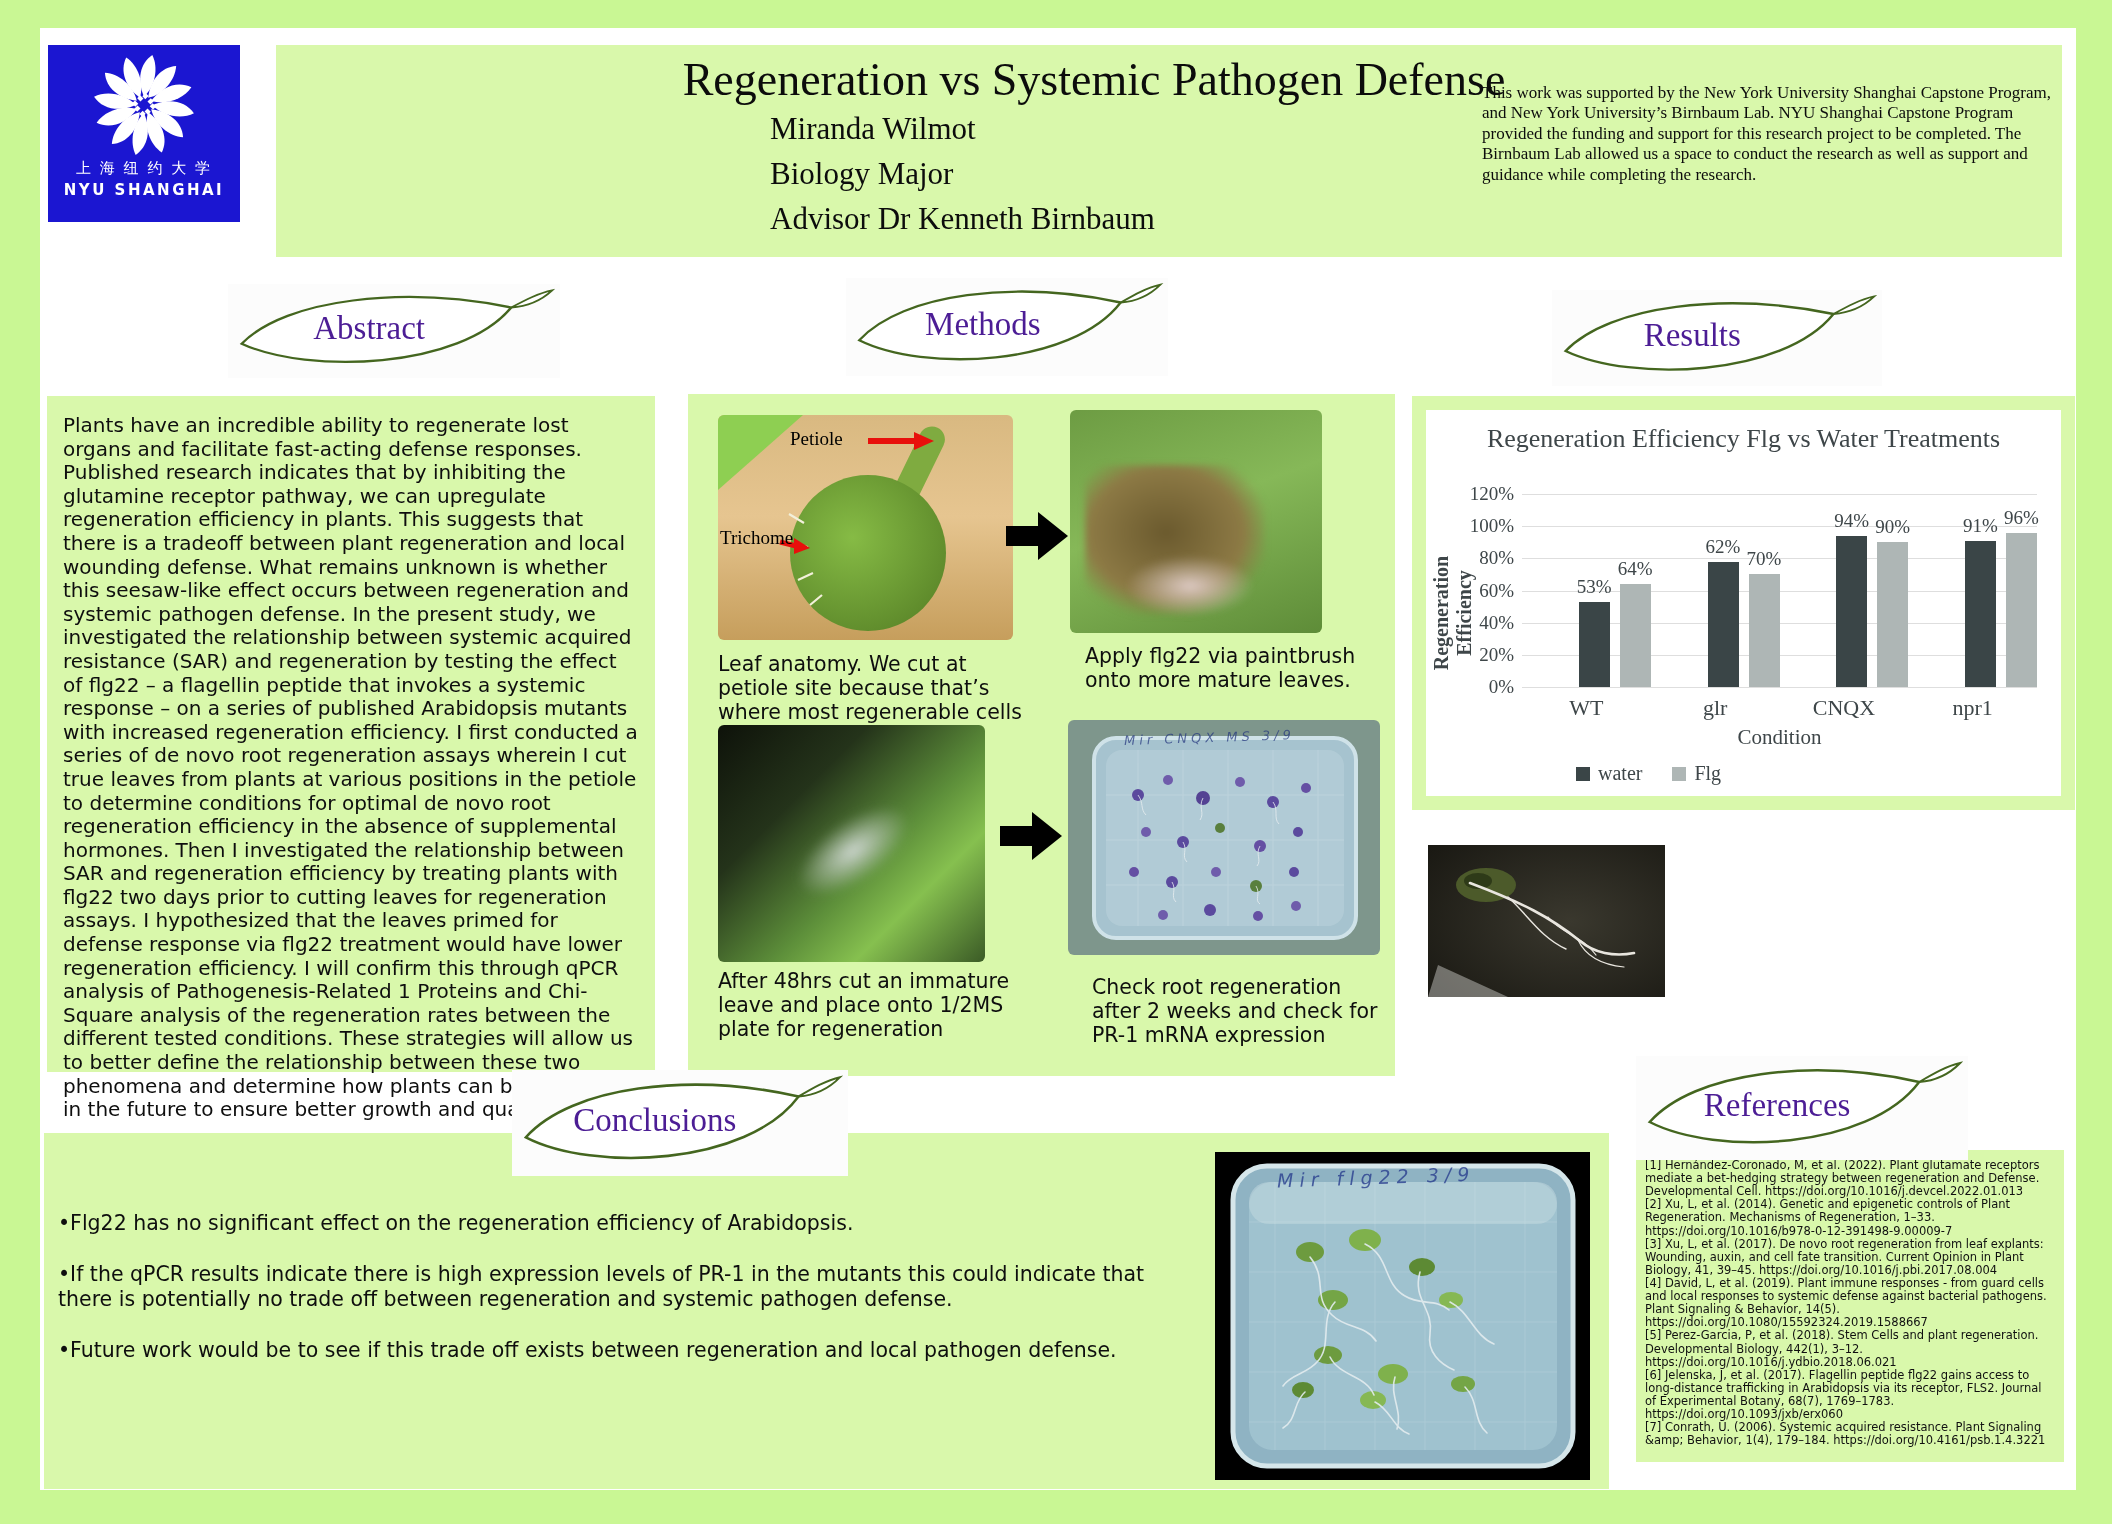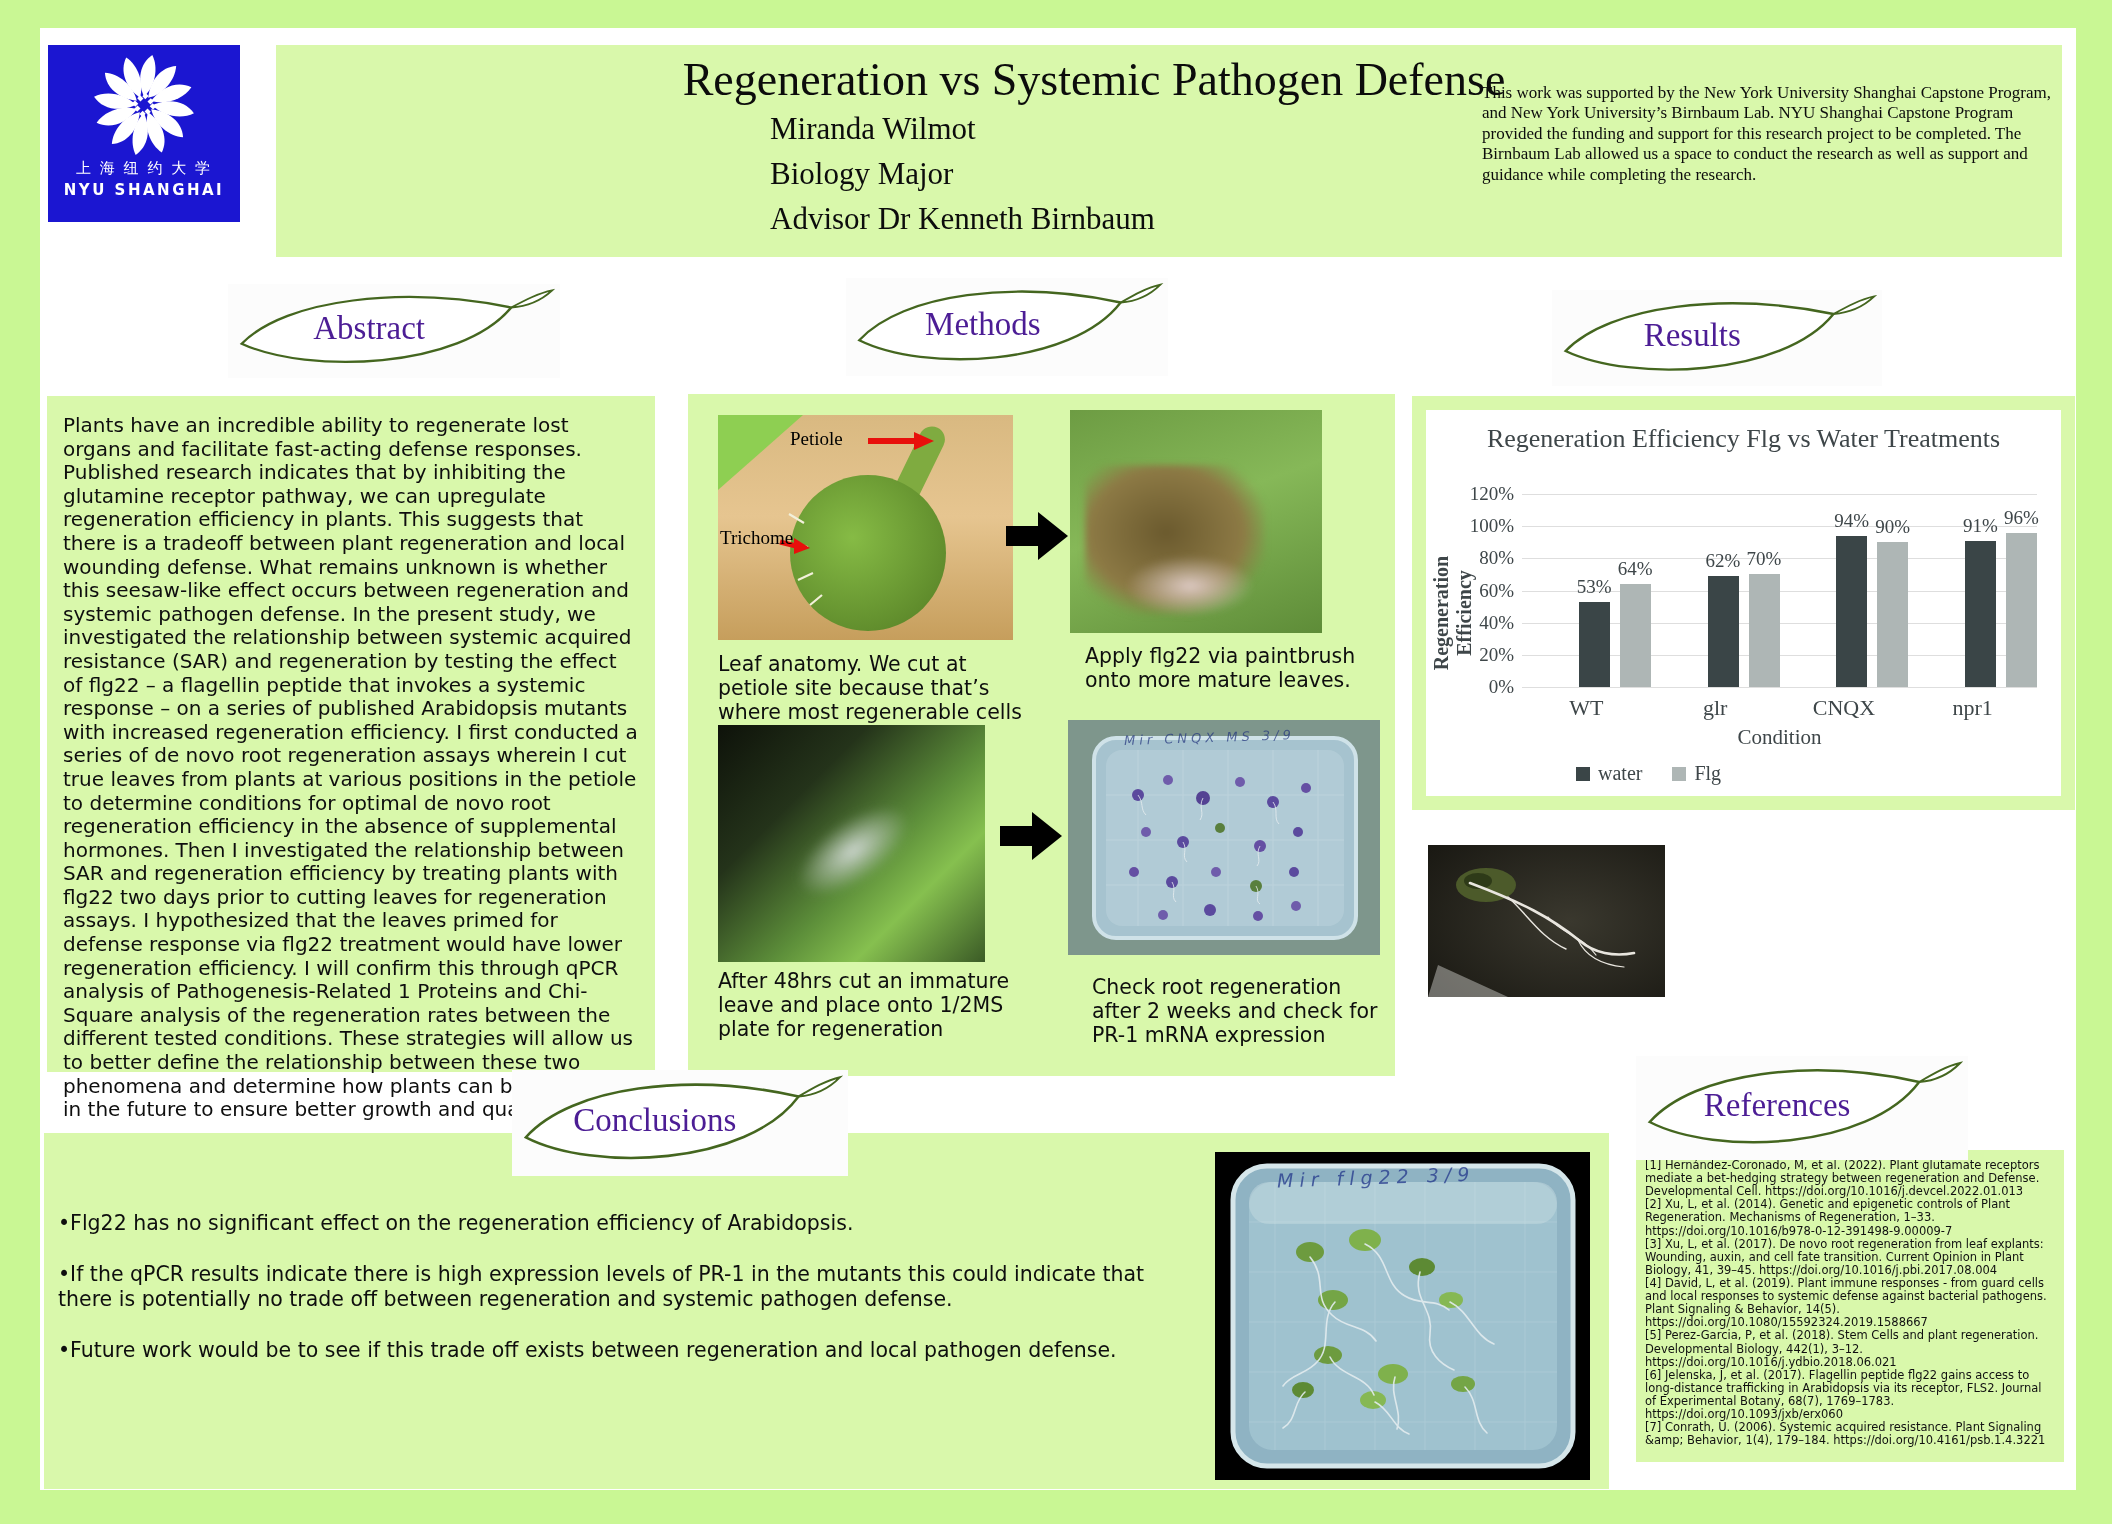--- a/index.html
+++ b/index.html
@@ -28,21 +28,21 @@
   .banner-label { position:absolute; left:0; right:15%; top:50%; transform:translateY(-58%);
                   text-align:center; font-size:33px; color:#4c1d95;
                   font-family:"Liberation Serif","DejaVu Serif",serif; }
 
   
   .abstract-box { left:47px; top:396px; width:608px; height:676px; padding:18px 14px 0 16px; }
   .abstract-box p { font-size:20px; line-height:1.18; color:#0e0e0e; }
 
   
   .methods-box { left:688px; top:394px; width:707px; height:682px; }
-  .mimg { position:absolute; overflow:hidden; }
+  .mimg { position:absolute; overflow:hidden;border-radius:6px; }
   .caption { position:absolute; font-size:20.5px; line-height:1.18; color:#0e0e0e; }
   .img1 { left:30px; top:21px; width:295px; height:225px; }
   .img2 { left:382px; top:16px; width:252px; height:223px;
           background:linear-gradient(160deg,#6d9c43 0%,#86b858 45%,#5e8c38 100%); }
   .img2 .brown { position:absolute; left:15px; top:55px; width:180px; height:150px;
           background:radial-gradient(ellipse at 45% 45%, #6b5a2e 0%, #8d7a45 55%, rgba(109,90,46,0) 75%);
           filter:blur(3px); }
   .img2 .pink { position:absolute; left:55px; top:145px; width:130px; height:62px;
           background:radial-gradient(ellipse, #dcc9c2 0%, rgba(220,201,194,0) 70%); filter:blur(3px); }
   .img3 { left:30px; top:331px; width:267px; height:237px;
@@ -283,21 +283,21 @@
             <div class="bars-row">
               <div class="bar-group">
                 <div class="bar" style="height: 85.2417px; background: rgb(58, 69, 71);">
                   <div class="bar-label">53%</div>
                 </div>
                 <div class="bar" style="height: 102.933px; background: rgb(174, 182, 181);">
                   <div class="bar-label">64%</div>
                 </div>
               </div>
               <div class="bar-group">
-                <div class="bar" style="height: 111px; background: rgb(58, 69, 71);">
+                <div class="bar" style="height: 125px; background: rgb(58, 69, 71);">
                   <div class="bar-label">62%</div>
                 </div>
                 <div class="bar" style="height: 112.583px; background: rgb(174, 182, 181);">
                   <div class="bar-label">70%</div>
                 </div>
               </div>
               <div class="bar-group">
                 <div class="bar" style="height: 151.183px; background: rgb(58, 69, 71);">
                   <div class="bar-label">94%</div>
                 </div>

